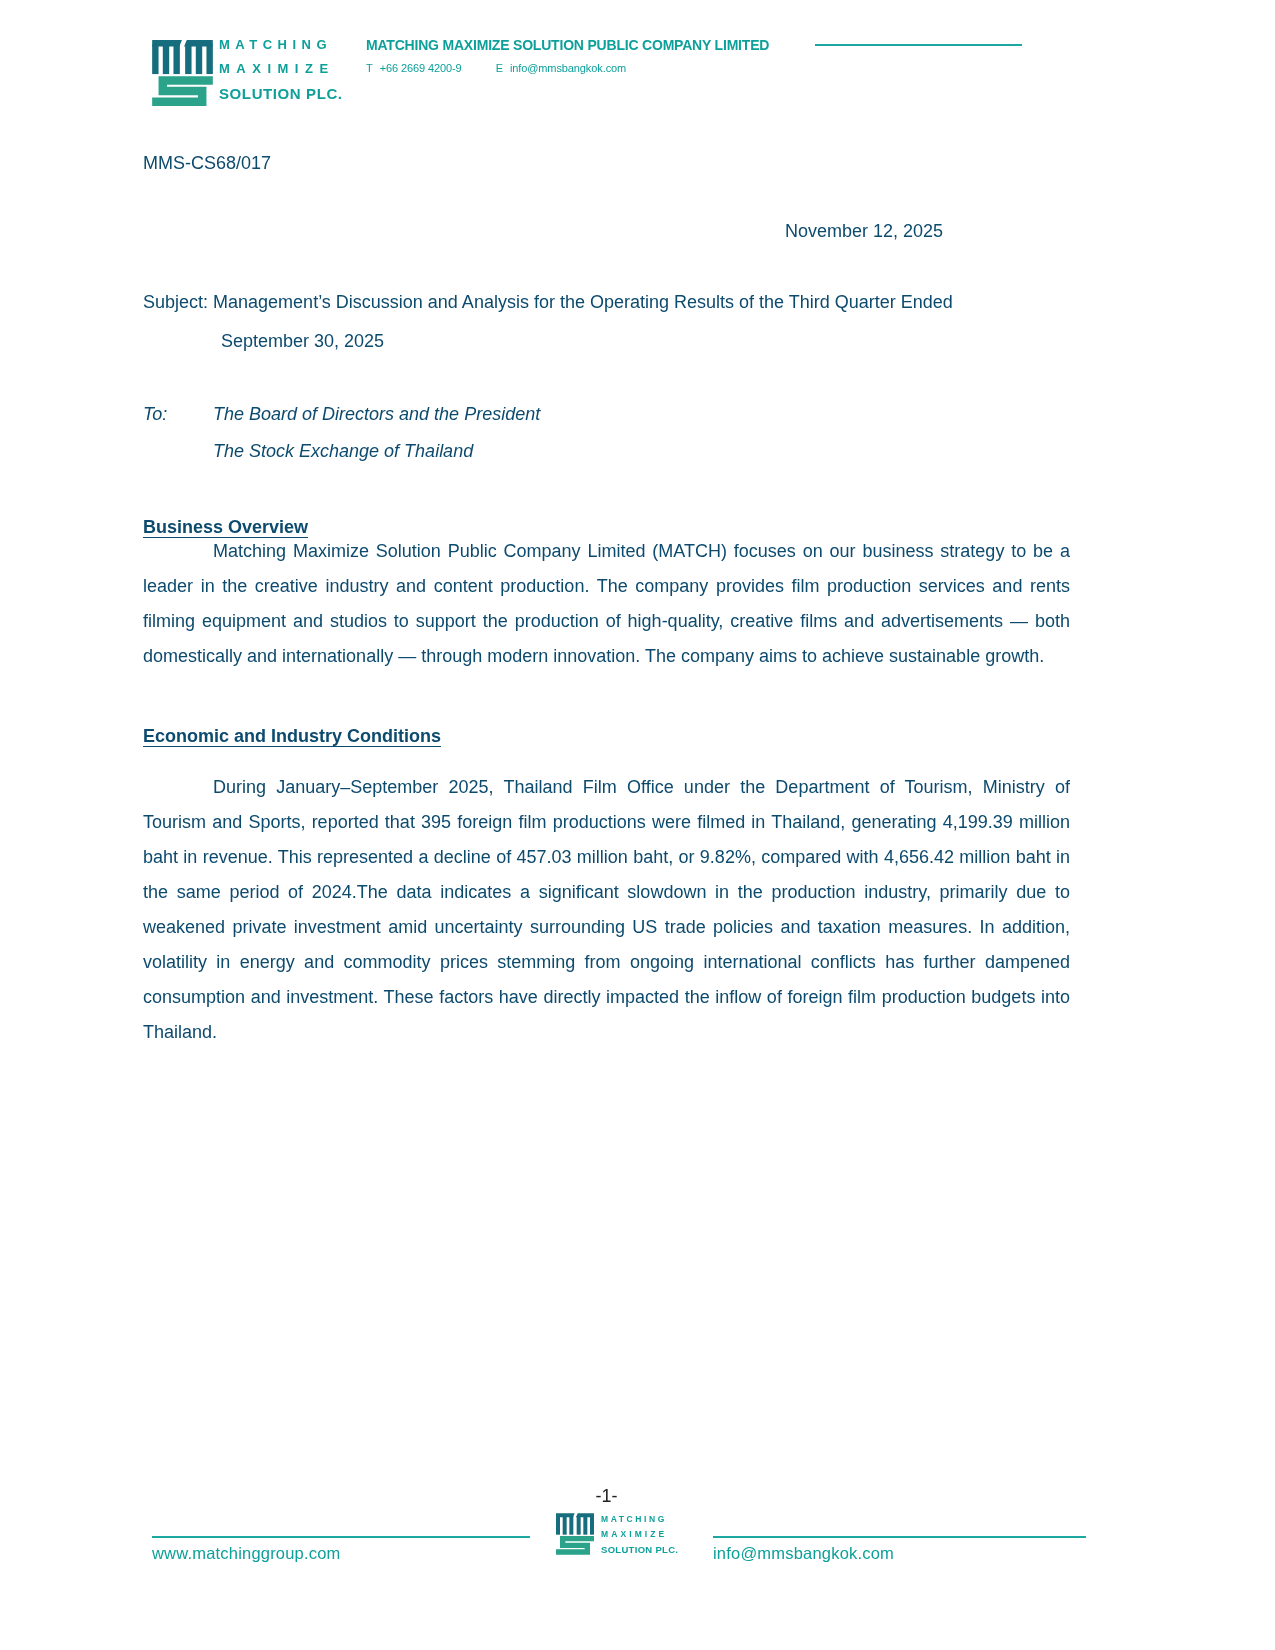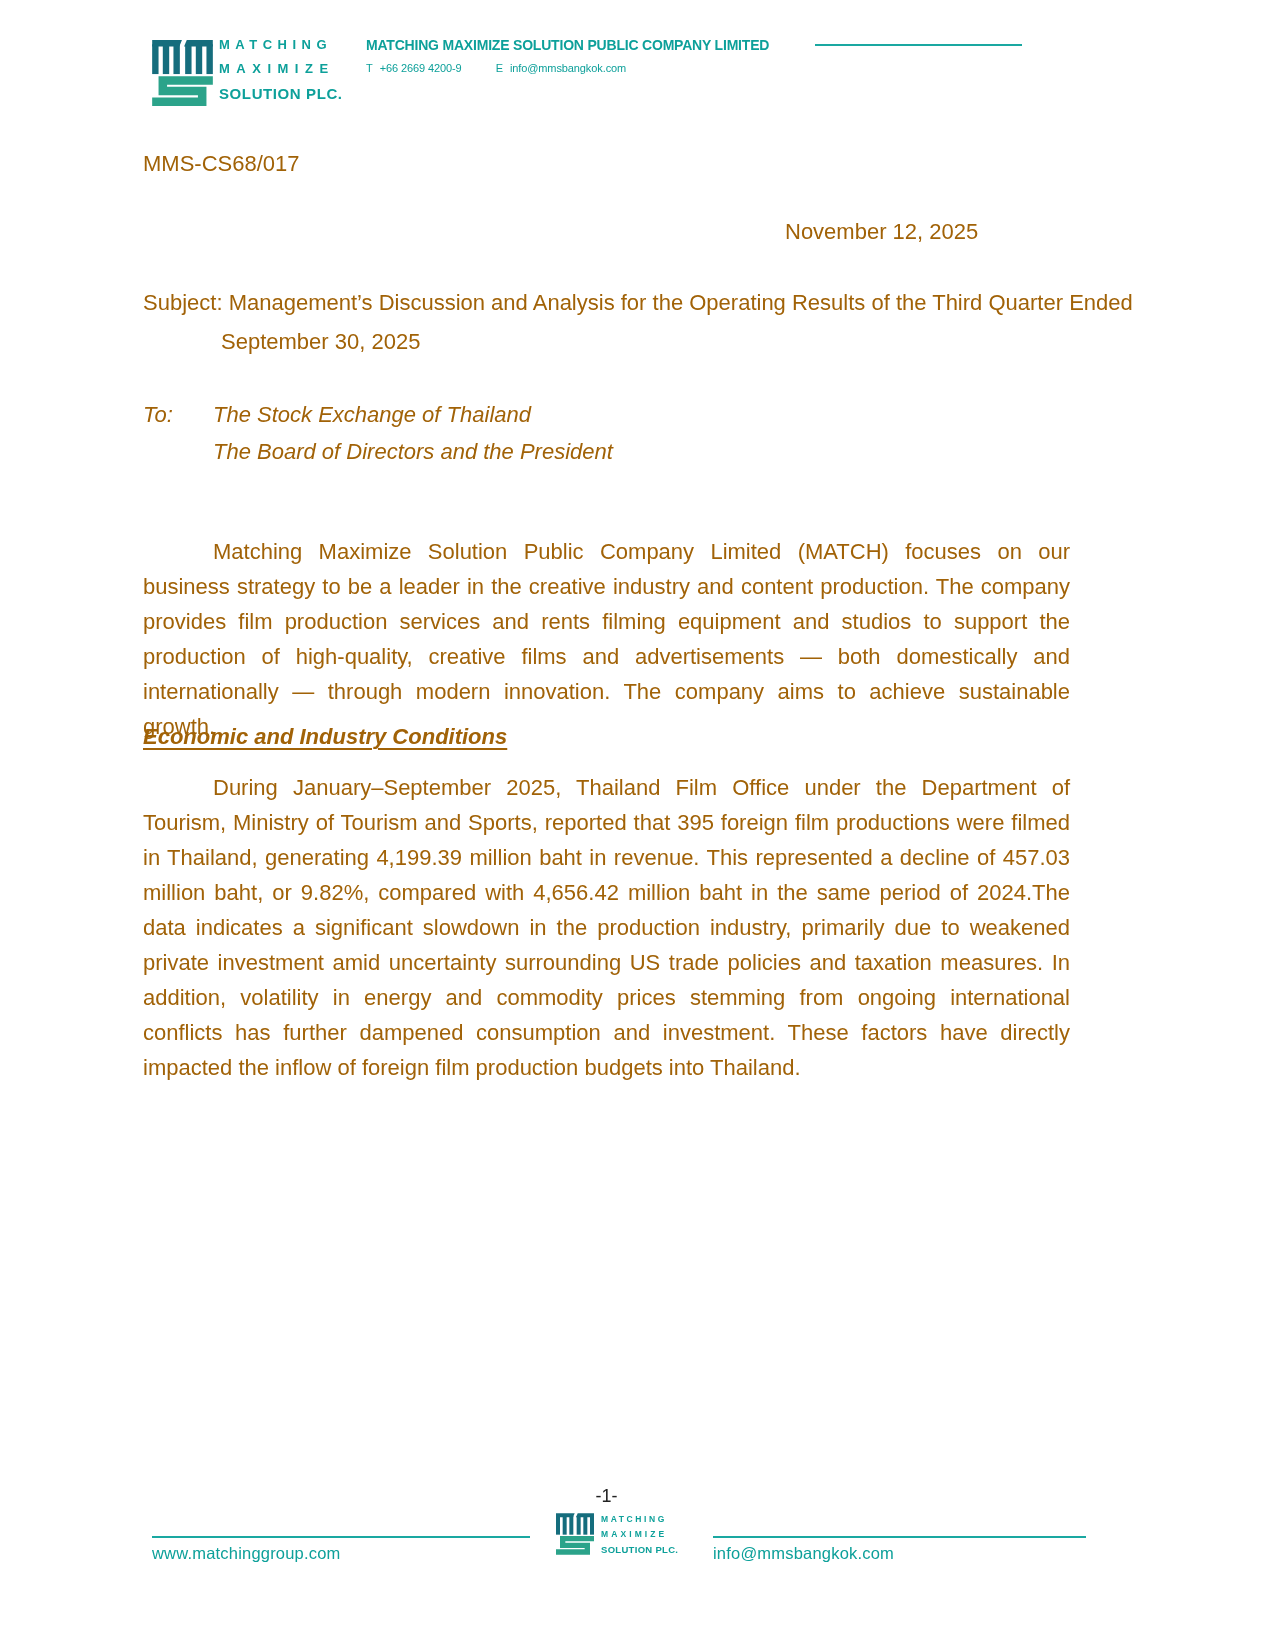--- a/index.html
+++ b/index.html
@@ -21,31 +21,31 @@
   .company-row{display:flex;align-items:center;height:24px;gap:36px;}
   .company-name{font-size:14px;font-weight:bold;letter-spacing:-0.2px;white-space:nowrap;}
   .company-rule{flex:1;height:2px;background:var(--teal-line);margin-left:10px;}
   .head-addr{font-size:14.5px;line-height:24px;letter-spacing:-0.1px;}
   .head-contact{font-size:11px;line-height:23px;letter-spacing:-0.1px;}
   .head-contact .lbl{margin-right:7px;}
   .head-contact .gap{display:inline-block;width:34px;}
   
   .abs{position:absolute;}
   .col{left:143px;width:927px;}
-  .body-text{font-size:22px;line-height:35px;color:#a16207;}
+  .body-text{font-size:18px;line-height:35px;color:#0c4a6e;}
   .ref{top:146px;}
   .date-line{top:198px;text-indent:642px;white-space:nowrap;margin-top:16px;}
   .subject{top:283px;line-height:39px;padding-left:78px;text-indent:-78px;}
   .to-block{top:396px;display:flex;line-height:37px;font-style:italic;}
   .to-label{width:70px;flex:0 0 70px;}
   .heading{font-weight:bold;text-decoration:underline;text-underline-offset:4px;}
   .h1{top:510px;}
   .para{text-align:justify;text-indent:70px;}
   .p1{top:534px;}
-  .h2{top:719px;font-style:italic;}
+  .h2{top:719px;}
   .p2{top:770px;}
   
   .pageno{top:1486px;text-align:center;font-size:18px;}
   .f-rule{position:absolute;height:2px;background:var(--teal-line);top:1536px;}
   .f-rule-left{left:152px;width:378px;}
   .f-rule-right{left:713px;width:373px;}
   .f-web{position:absolute;left:152px;top:1544px;width:375px;text-align:left;
          color:var(--teal-text);font-size:16.5px;letter-spacing:0.2px;}
   .f-mail{position:absolute;left:713px;top:1544px;color:var(--teal-text);font-size:16.5px;letter-spacing:0.2px;}
   .f-mark{position:absolute;left:556px;top:1513px;}
@@ -98,25 +98,26 @@
     <span>Subject:</span>
     <span> </span>
     <span>Management’s Discussion and Analysis for the Operating Results of the Third Quarter Ended</span>
     <br>
     <span>September 30, 2025</span>
   </div>
 
   <div class="abs col body-text to-block">
     <div class="to-label">To:</div>
     <div>
+      <div>The Board of Directors and the President</div>
       <div>The Stock Exchange of Thailand</div>
-      <div>The Board of Directors and the President</div>
     </div>
   </div>
 
+  <div class="abs col body-text heading h1">Business Overview</div>
   <div class="abs col body-text para p1">Matching Maximize Solution Public Company Limited (MATCH) focuses on our business strategy to be a leader in the creative industry and content production. The company provides film production services and rents filming equipment and studios to support the production of high-quality, creative films and advertisements — both domestically and internationally — through modern innovation. The company aims to achieve sustainable growth.</div>
 
   <div class="abs col body-text heading h2">Economic and Industry Conditions</div>
   <div class="abs col body-text para p2">During January–September 2025, Thailand Film Office under the Department of Tourism, Ministry of Tourism and Sports, reported that 395 foreign film productions were filmed in Thailand, generating 4,199.39 million baht in revenue. This represented a decline of 457.03 million baht, or 9.82%, compared with 4,656.42 million baht in the same period of 2024.The data indicates a significant slowdown in the production industry, primarily due to weakened private investment amid uncertainty surrounding US trade policies and taxation measures. In addition, volatility in energy and commodity prices stemming from ongoing international conflicts has further dampened consumption and investment. These factors have directly impacted the inflow of foreign film production budgets into Thailand.</div>
 
   <div class="abs col pageno">-1-</div>
 
   <div class="f-rule f-rule-left"></div>
   <div class="f-rule f-rule-right"></div>
 

